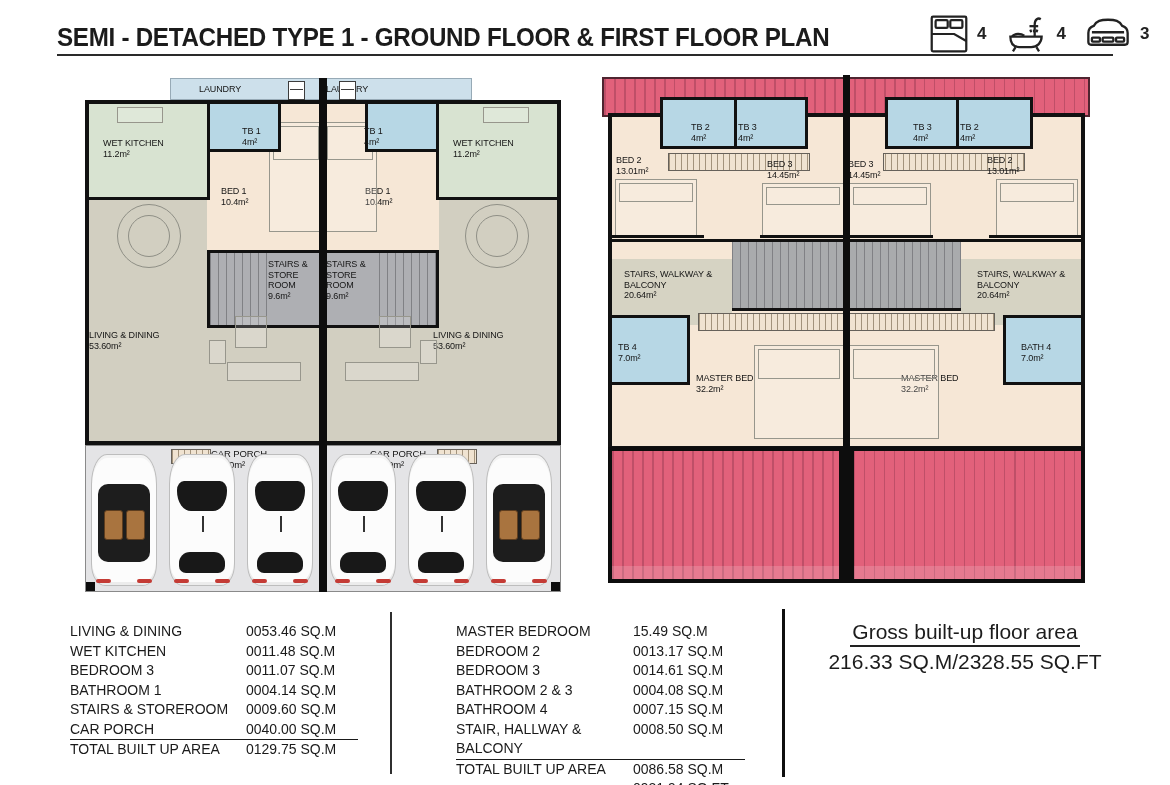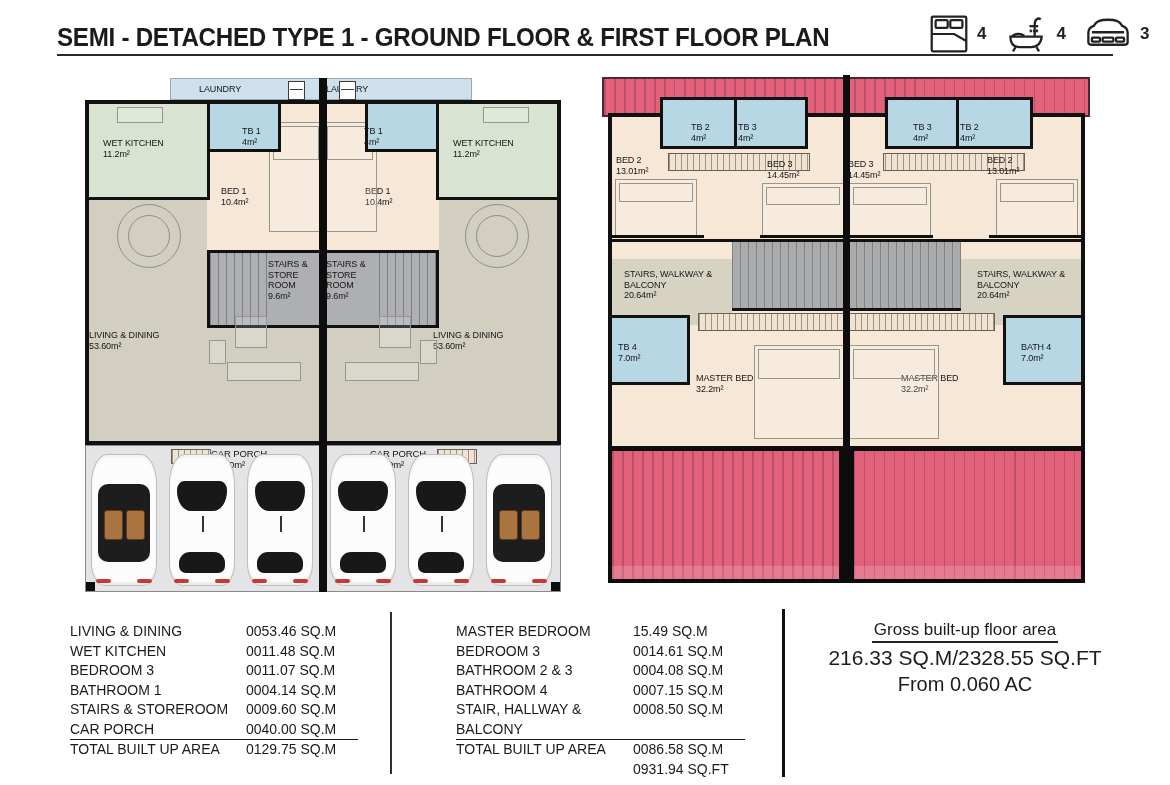--- a/index.html
+++ b/index.html
@@ -76,21 +76,21 @@
   .trow .val{white-space:nowrap;}
   .trow.u{border-bottom:1.5px solid #1a1a1a;}
   .tbl-ground{left:70px;}
   .tbl-first{left:456px;}
   .tbl-first .trow{grid-template-columns:177px 112px;}
   .vdiv1{left:390px;top:612px;width:1.5px;height:162px;background:#2f2f2f;}
   .vdiv2{left:782px;top:609px;width:3px;height:168px;background:#0f0f0f;}
 
   
   .summary{left:798px;top:620px;width:334px;text-align:center;color:#1c1c1c;}
-  .sum-title{font-size:17px;display:inline-block;border-bottom:2px solid #222;padding:0 2px 1px;}
+  .sum-title{font-size:21px;display:inline-block;border-bottom:2px solid #222;padding:0 2px 1px;}
   .sum-val{font-size:21px;margin-top:3px;}
   .sum-title2{font-size:20px;display:inline-block;border-bottom:2px solid #222;padding:0 2px 1px;margin-top:27px;}
   .sum-val2{font-size:20px;margin-top:3px;}
 </style>
 </head>
 <body>
 
 <div class="abs title">SEMI - DETACHED TYPE 1 - GROUND FLOOR &amp; FIRST FLOOR PLAN</div>
 <div class="abs title-rule"></div>
 
@@ -440,20 +440,24 @@
 </div>
 
 <div class="abs vdiv1"></div>
 
 <div class="abs area-table tbl-first">
   <div class="trow">
       <span>MASTER BEDROOM</span>
       <span class="val">15.49 SQ.M</span>
     </div>
   <div class="trow">
+      <span>BEDROOM 2</span>
+      <span class="val">0013.17 SQ.M</span>
+    </div>
+  <div class="trow">
       <span>BEDROOM 3</span>
       <span class="val">0014.61 SQ.M</span>
     </div>
   <div class="trow">
       <span>BATHROOM 2 &amp; 3</span>
       <span class="val">0004.08 SQ.M</span>
     </div>
   <div class="trow">
       <span>BATHROOM 4</span>
       <span class="val">0007.15 SQ.M</span>
@@ -470,14 +474,13 @@
       <span></span>
       <span class="val">0931.94 SQ.FT</span>
     </div>
 </div>
 
 <div class="abs vdiv2"></div>
 
 <div class="abs summary">
   <div><span class="sum-title">Gross built-up floor area</span></div>
   <div class="sum-val">216.33 SQ.M/2328.55 SQ.FT</div>
-  <div class="sum-val2">From 0.060 AC</div>
 </div>
 
 </body></html>

